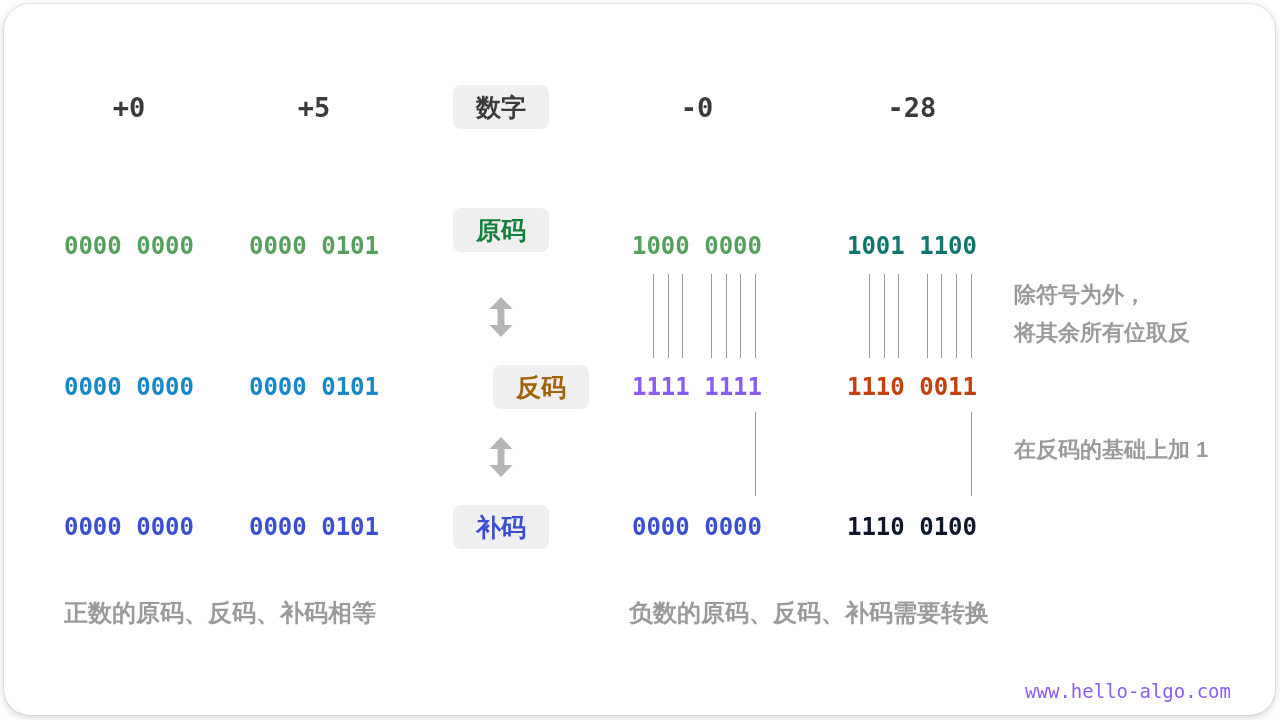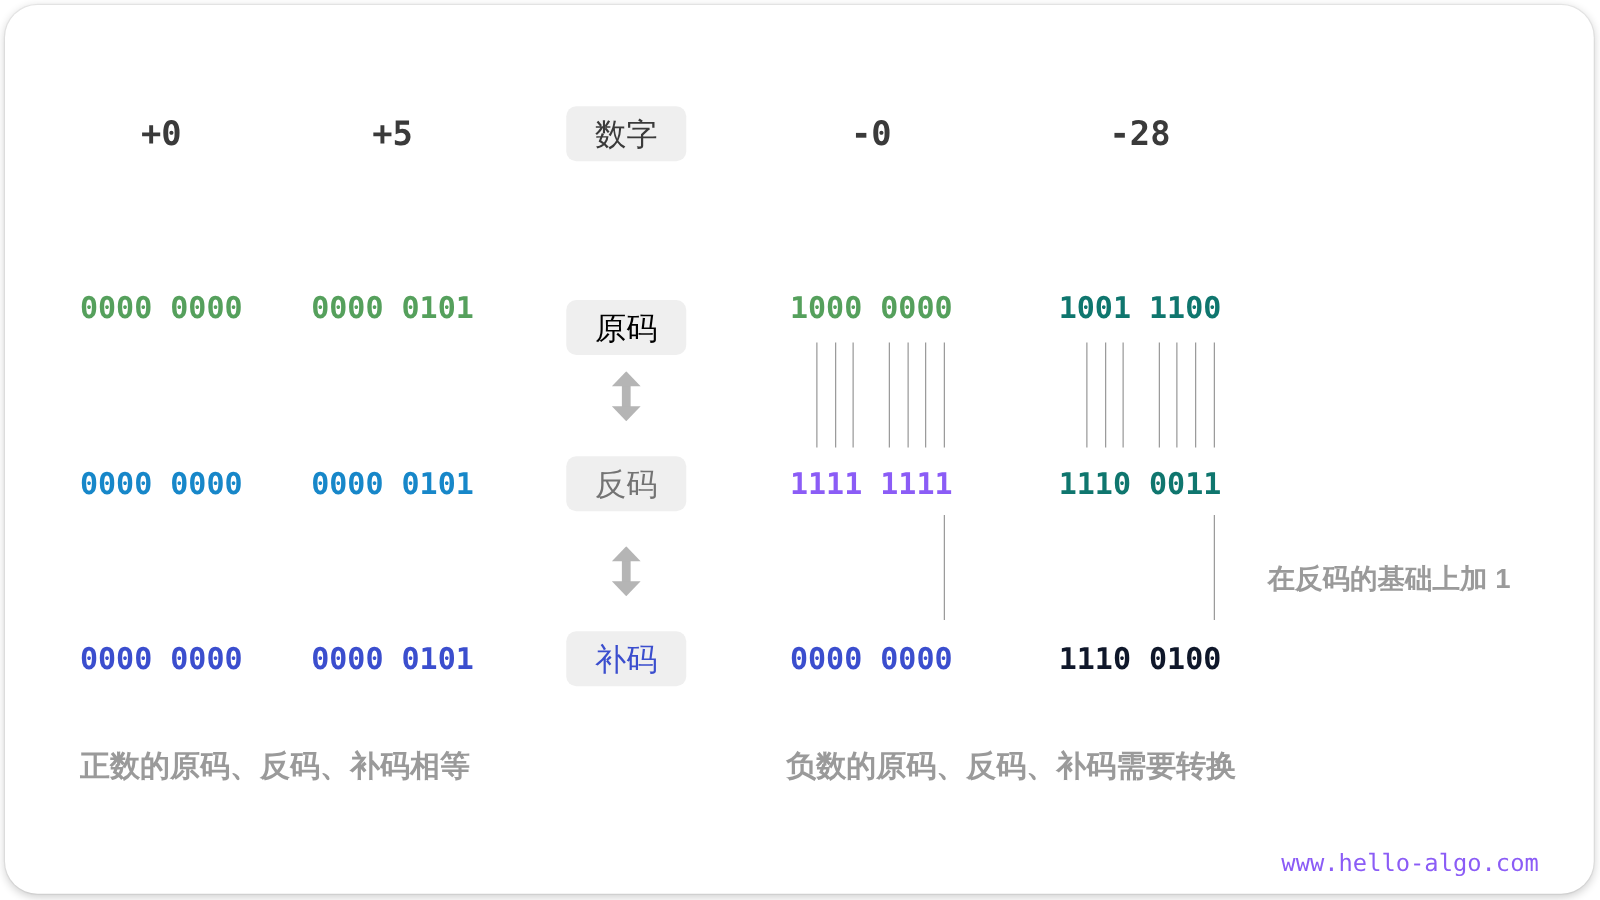--- a/index.html
+++ b/index.html
@@ -17,21 +17,21 @@
   }
   .num{
     position:absolute;width:160px;text-align:center;
     font-family:"DejaVu Sans Mono","Liberation Mono",monospace;
     font-size:27px;font-weight:bold;color:#3a3a3a;
   }
   .c1{left:45px;} .c2{left:230px;} .c3{left:613px;} .c4{left:828px;}
   .labelbox{
     position:absolute;left:449px;width:96px;height:44px;border-radius:8px;
     background:#efefef;display:flex;align-items:center;justify-content:center;
-    font-size:25px;font-weight:normal;color:#3a3a3a;
+    font-size:25px;font-weight:bold;color:#3a3a3a;
   }
   .bitline{position:absolute;width:1px;height:84px;background:#9b9b9b;}
   .anno{
     position:absolute;left:1010px;color:#9a9a9a;font-weight:bold;
     font-size:22px;line-height:38px;white-space:nowrap;
   }
   .caption{
     position:absolute;top:593px;color:#9a9a9a;font-weight:bold;
     font-size:24px;white-space:nowrap;
   }
@@ -49,21 +49,21 @@
   <div class="num c1" style="top:88px;">+0</div>
   <div class="num c2" style="top:88px;">+5</div>
   <div class="num c3" style="top:88px;">-0</div>
   <div class="num c4" style="top:88px;">-28</div>
   <div class="labelbox" style="top:81px;">数字</div>
 
   <div class="val c1" style="top: 228px; color: rgb(85, 160, 92);">0000 0000</div>
   <div class="val c2" style="top: 228px; color: rgb(85, 160, 92);">0000 0101</div>
   <div class="val c3" style="top: 228px; color: rgb(85, 160, 92);">1000 0000</div>
   <div class="val c4" style="top: 228px; color: #0f766e;">1001 1100</div>
-  <div class="labelbox" style="top: 236px; color: #000000;">原码</div>
+  <div class="labelbox" style="top: 204px; color: #15803d;">原码</div>
 
   <div class="bitline" style="left:649px;top:270px;"></div>
   <div class="bitline" style="left:664px;top:270px;"></div>
   <div class="bitline" style="left:678px;top:270px;"></div>
   <div class="bitline" style="left:707px;top:270px;"></div>
   <div class="bitline" style="left:722px;top:270px;"></div>
   <div class="bitline" style="left:736px;top:270px;"></div>
   <div class="bitline" style="left:751px;top:270px;"></div>
   <div class="bitline" style="left:865px;top:270px;"></div>
   <div class="bitline" style="left:880px;top:270px;"></div>
@@ -75,38 +75,42 @@
 
   <svg class="arrow" style="top:293px;" viewBox="0 0 28 40">
     <rect x="10.5" y="10" width="7" height="20" fill="#b5b5b5"></rect>
     <polygon points="14,0 25.5,12 2.5,12" fill="#b5b5b5"></polygon>
     <polygon points="14,40 25.5,28 2.5,28" fill="#b5b5b5"></polygon>
   </svg>
 
   <div class="val c1" style="top: 369px; color: rgb(23, 135, 201);">0000 0000</div>
   <div class="val c2" style="top: 369px; color: rgb(23, 135, 201);">0000 0101</div>
   <div class="val c3" style="top: 369px; color: #8b5cf6;">1111 1111</div>
-  <div class="val c4" style="top: 369px; color: #0f766e;">1110 0011</div>
-  <div class="labelbox" style="top: 361px; color: #737373;">反码</div>
+  <div class="val c4" style="top: 369px; color: #c2410c;">1110 0011</div>
+  <div class="labelbox" style="top: 361px; color: #a16207; margin-left: 40px;">反码</div>
 
   <div class="bitline" style="left:751px;top:408px;"></div>
   <div class="bitline" style="left:967px;top:408px;"></div>
 
   <svg class="arrow" style="top:433px;" viewBox="0 0 28 40">
     <rect x="10.5" y="10" width="7" height="20" fill="#b5b5b5"></rect>
     <polygon points="14,0 25.5,12 2.5,12" fill="#b5b5b5"></polygon>
     <polygon points="14,40 25.5,28 2.5,28" fill="#b5b5b5"></polygon>
   </svg>
 
   <div class="val c1" style="top: 509px; color: rgb(59, 78, 206);">0000 0000</div>
   <div class="val c2" style="top: 509px; color: rgb(59, 78, 206);">0000 0101</div>
   <div class="val c3" style="top: 509px; color: rgb(59, 78, 206);">0000 0000</div>
   <div class="val c4" style="top: 509px; color: #0f172a;">1110 0100</div>
   <div class="labelbox" style="top: 501px; color: rgb(59, 78, 206);">补码</div>
 
-  <div class="anno" style="top:440px;">在反码的基础上加 1</div>
+  <div class="anno" style="top:272px;">
+    <div>除符号为外，</div>
+    <div>将其余所有位取反</div>
+  </div>
+  <div class="anno" style="top:427px;">在反码的基础上加 1</div>
 
   <div class="caption" style="left:60px;">正数的原码、反码、补码相等</div>
   <div class="caption" style="left:625px;">负数的原码、反码、补码需要转换</div>
 
   <div class="watermark">www.hello-algo.com</div>
 
 </div>
 
 </body></html>

